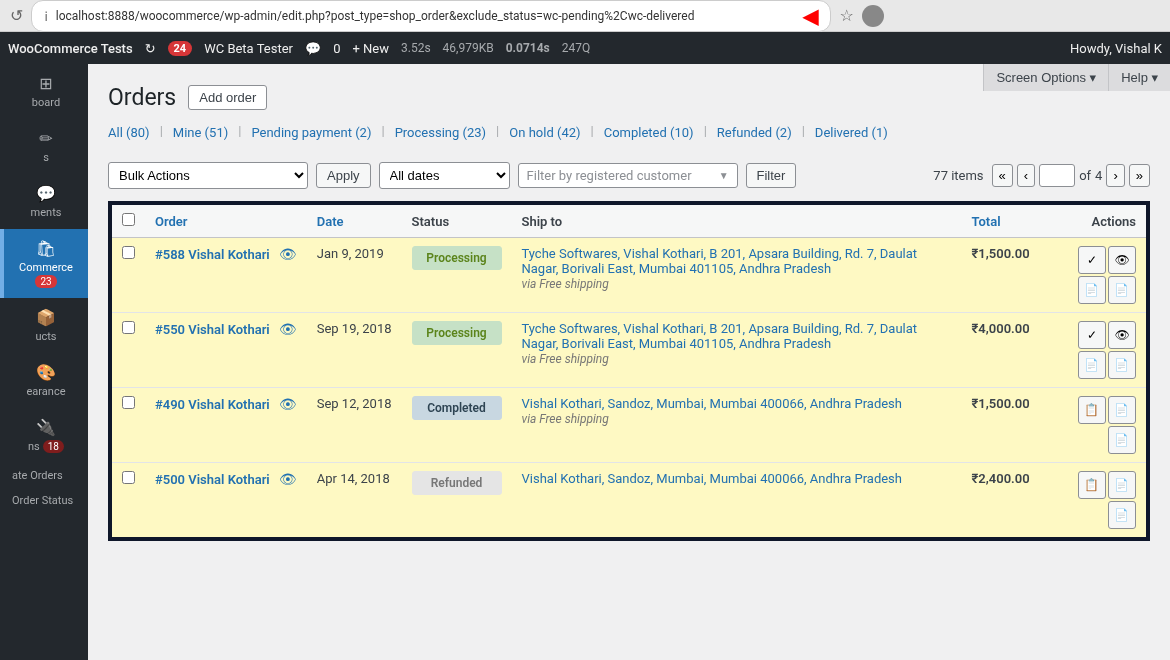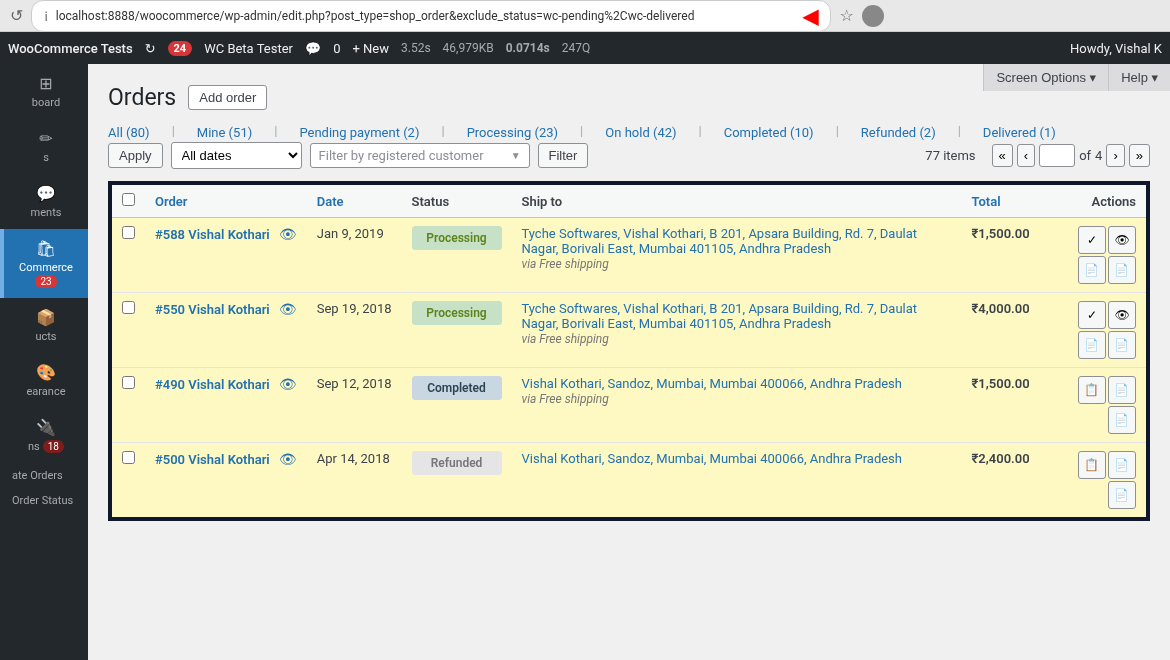--- a/index.html
+++ b/index.html
@@ -113,54 +113,57 @@
       <button style="background:#dcdcde; border:none; border-left:1px solid #c3c4c7; padding:6px 12px; font-size:13px; cursor:pointer; color:#3c434a;">Screen Options ▾</button>
       <button style="background:#dcdcde; border:none; border-left:1px solid #c3c4c7; padding:6px 12px; font-size:13px; cursor:pointer; color:#3c434a;">Help ▾</button>
     </div>
 
     <div style="display:flex; align-items:center; gap:12px; margin-bottom:12px; margin-top:4px;">
       <h1 style="font-size:23px; font-weight:400; color:#1d2327;">Orders</h1>
       <button style="background:#fff; border:1px solid #8c8f94; border-radius:3px; padding:4px 10px; font-size:13px; cursor:pointer; color:#3c434a;">Add order</button>
     </div>
 
 
-    <div style="display:flex; flex-wrap:wrap; gap:16px; margin-bottom:0; font-size:13px; align-items:flex-start;">
+    <div style="display:flex; flex-wrap:wrap; gap:4px; margin-bottom:20px; font-size:13px; align-items:flex-start;">
       <a href="#" style="color:#2271b1; text-decoration:none; padding:2px 0;">All (80)</a>
       <span style="color:#a7aaad; margin:0 6px;">|</span>
       <a href="#" style="color:#2271b1; text-decoration:none; padding:2px 0;">Mine (51)</a>
       <span style="color:#a7aaad; margin:0 6px;">|</span>
       <a href="#" style="color:#2271b1; text-decoration:none; padding:2px 0;">Pending payment (2)</a>
       <span style="color:#a7aaad; margin:0 6px;">|</span>
       <a href="#" style="color:#2271b1; text-decoration:none; padding:2px 0;">Processing (23)</a>
       <span style="color:#a7aaad; margin:0 6px;">|</span>
       <a href="#" style="color:#2271b1; text-decoration:none; padding:2px 0;">On hold (42)</a>
       <span style="color:#a7aaad; margin:0 6px;">|</span>
       <a href="#" style="color:#2271b1; text-decoration:none; padding:2px 0;">Completed (10)</a>
       <span style="color:#a7aaad; margin:0 6px;">|</span>
       <a href="#" style="color:#2271b1; text-decoration:none; padding:2px 0;">Refunded (2)</a>
       <span style="color:#a7aaad; margin:0 6px;">|</span>
       <a href="#" style="color:#2271b1; text-decoration:none; padding:2px 0;">Delivered (1)</a>
     </div>
 
     <div style="display:flex; align-items:center; gap:8px; margin-bottom:12px; flex-wrap:wrap;">
+      <select style="padding:4px 6px; border:1px solid #8c8f94; border-radius:3px; font-size:13px; min-width:200px; background:#fff;">
+        <option>Bulk Actions</option>
+      </select>
       <button style="background:#f6f7f7; border:1px solid #8c8f94; border-radius:3px; padding:4px 10px; font-size:13px; cursor:pointer; color:#3c434a;">Apply</button>
       <select style="padding:4px 6px; border:1px solid #8c8f94; border-radius:3px; font-size:13px; min-width:110px; background:#fff;">
         <option>All dates</option>
         <option>January 2019</option>
         <option>September 2018</option>
         <option>April 2018</option>
       </select>
       <div style="padding:4px 8px; border:1px solid #8c8f94; border-radius:3px; font-size:13px; min-width:220px; background:#fff; color:#8c8f94; display:flex; align-items:center; justify-content:space-between; cursor:pointer;">
         <span>Filter by registered customer</span>
         <span style="font-size:10px;">▼</span>
       </div>
       <button style="background:#f6f7f7; border:1px solid #8c8f94; border-radius:3px; padding:4px 10px; font-size:13px; cursor:pointer; color:#3c434a;">Filter</button>
 
       <div style="margin-left:auto; display:flex; align-items:center; gap:4px; font-size:13px;">
-        <span style="margin-right:12px;text-align:right;">77 items</span>
+        <span style="margin-right:4px;text-align:right;">77 items</span>
         <button style="background:#f6f7f7; border:1px solid #8c8f94; border-radius:3px; padding:3px 6px; cursor:pointer; font-size:13px;">«</button>
         <button style="background:#f6f7f7; border:1px solid #8c8f94; border-radius:3px; padding:3px 6px; cursor:pointer; font-size:13px;">‹</button>
         <input type="text" style="width: 36px; border: 1px solid rgb(140, 143, 148); border-radius: 3px; padding: 3px 4px; text-align: center; font-size: 13px;">
         <span style="color:#3c434a;">of</span>
         <span style="color:#3c434a;">4</span>
         <button style="background:#f6f7f7; border:1px solid #8c8f94; border-radius:3px; padding:3px 6px; cursor:pointer; font-size:13px;">›</button>
         <button style="background:#f6f7f7; border:1px solid #8c8f94; border-radius:3px; padding:3px 6px; cursor:pointer; font-size:13px;">»</button>
       </div>
     </div>
 

